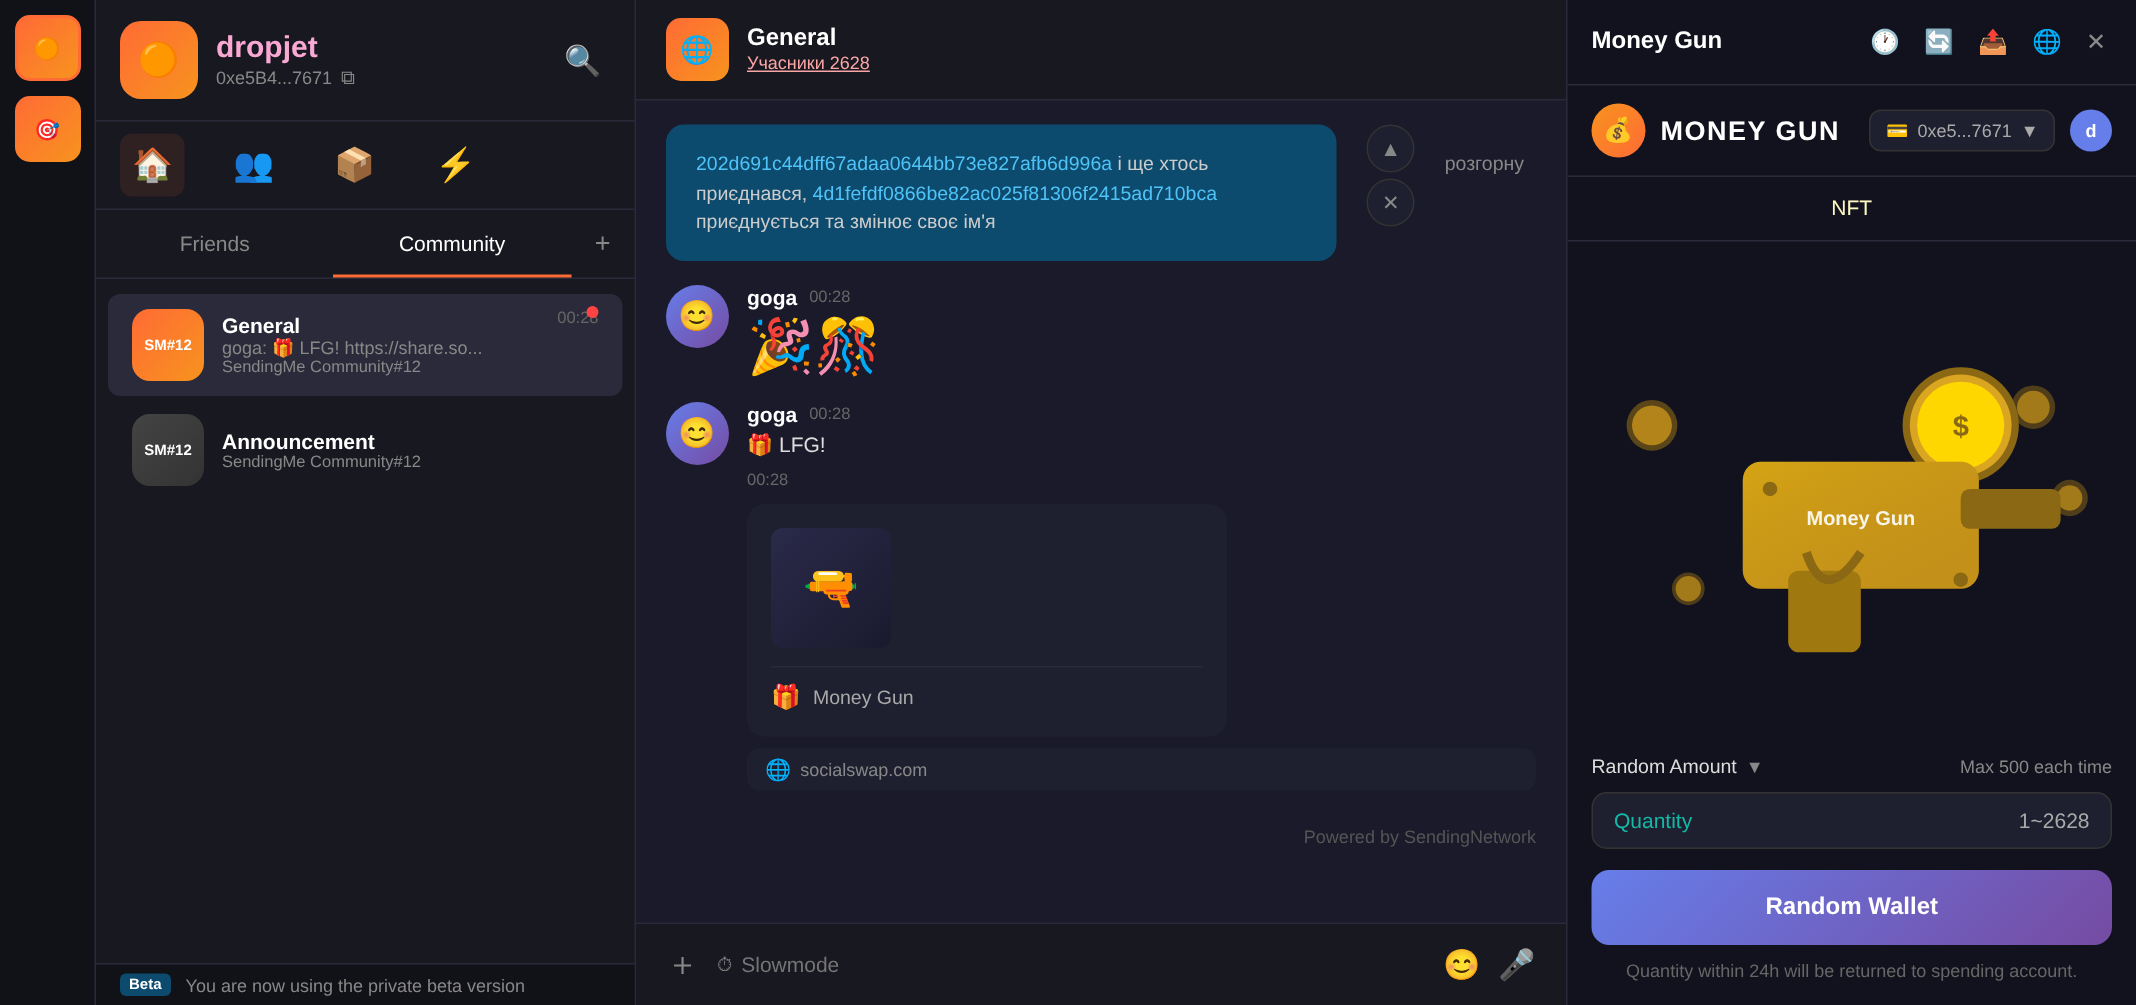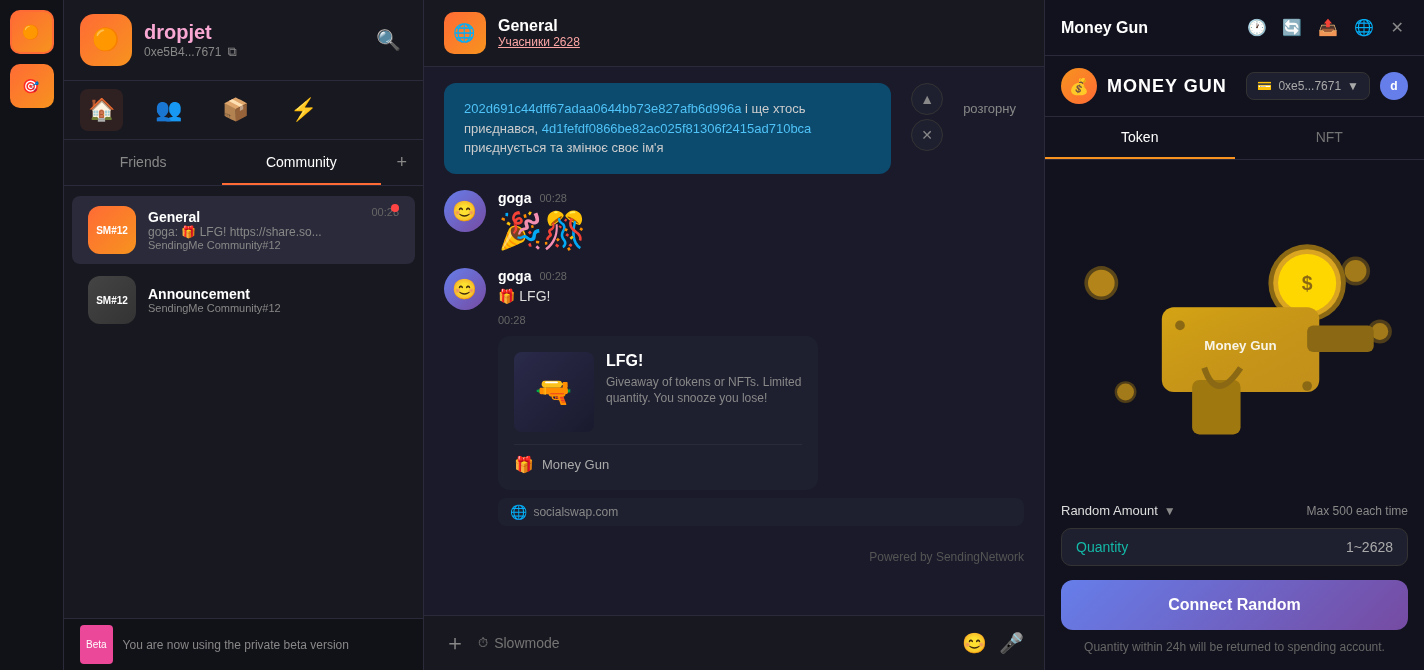--- a/index.html
+++ b/index.html
@@ -255,22 +255,22 @@
       display: flex; align-items: center; gap: 6px; color: #888; font-size: 13px;
     }
 
     
     .beta-bar {
       background: #111118; border-top: 1px solid #2a2a3a;
       padding: 6px 16px; font-size: 12px; color: #888;
       display: flex; align-items: center; gap: 10px;
     }
     .beta-badge {
-      background: #ec4899; color: #fff; font-size: 10px; font-weight: 400;
-      padding: 14px 6px; border-radius: 4px;
+      background: #0c4a6e; color: #fff; font-size: 10px; font-weight: 700;
+      padding: 2px 6px; border-radius: 4px;
     }
 
     
     .right-panel {
       width: 380px; min-width: 380px;
       background: #12121e;
       display: flex; flex-direction: column;
       height: 670px;
       border-left: 1px solid #2a2a3a;
     }
@@ -306,21 +306,21 @@
       background: #667eea; display: flex; align-items: center; justify-content: center;
       cursor: pointer; color: #fff; font-size: 12px; font-weight: 600;
     }
 
     
     .panel-tabs {
       display: flex; border-bottom: 1px solid #2a2a3a;
     }
     .panel-tab {
       flex: 1; padding: 12px 0; text-align: center;
-      font-size: 14px; color: #737373; cursor: pointer;
+      font-size: 14px; color: #fef9c3; cursor: pointer;
       border-bottom: 2px solid transparent; background: transparent; border-left: none; border-right: none; border-top: none;
     }
     .panel-tab.active { color: #fff; border-bottom: 2px solid #f7931e; }
 
     
     .nft-display {
       flex: 1; display: flex; align-items: center; justify-content: center;
       padding: 20px;
     }
     .money-gun-svg {
@@ -490,24 +490,20 @@
           <span class="msg-time">00:28</span>
         </div>
         <div class="msg-text">🎁 LFG!</div>
 
         <div style="margin-top: 6px;">
           <span style="font-size:11px; color:#666;">00:28</span>
         </div>
         <div class="card-message">
           <div class="card-top">
             <div class="card-img">🔫</div>
-            <div class="card-info">
-              <div class="card-title">LFG!</div>
-              <div class="card-desc">Giveaway of tokens or NFTs. Limited quantity. You snooze you lose!</div>
-            </div>
           </div>
           <div class="card-footer">
             <span class="card-footer-icon">🎁</span>
             <span class="card-footer-text">Money Gun</span>
           </div>
         </div>
 
         <div class="domain-badge">
           <span class="domain-icon">🌐</span>
           <span class="domain-text">socialswap.com</span>
@@ -552,21 +548,20 @@
     <div class="nft-name">MONEY GUN</div>
     <div class="wallet-selector">
       <span>💳</span>
       <span>0xe5...7671</span>
       <span>▼</span>
     </div>
     <div class="user-avatar-btn">d</div>
   </div>
 
   <div class="panel-tabs">
-    <button class="panel-tab active">Token</button>
     <button class="panel-tab">NFT</button>
   </div>
 
   <div class="nft-display">
     <svg viewBox="0 0 280 200" class="money-gun-svg">
 
       <circle cx="30" cy="60" r="14" fill="#8B6914" opacity="0.6"></circle>
       <circle cx="30" cy="60" r="11" fill="#C8941A" opacity="0.8"></circle>
       <circle cx="240" cy="50" r="12" fill="#8B6914" opacity="0.5"></circle>
       <circle cx="240" cy="50" r="9" fill="#C8941A" opacity="0.7"></circle>
@@ -609,17 +604,17 @@
         <span class="chevron-down">▼</span>
       </div>
       <div class="max-label">Max 500 each time</div>
     </div>
 
     <div class="quantity-input-row">
       <span class="quantity-label">Quantity</span>
       <span class="quantity-value">1~2628</span>
     </div>
 
-    <button class="connect-wallet-btn">Connect Random</button>
+    <button class="connect-wallet-btn">Random Wallet</button>
 
     <div class="unclaimed-text">Quantity within 24h will be returned to spending account.</div>
   </div>
 </div>
 
 </body></html>

